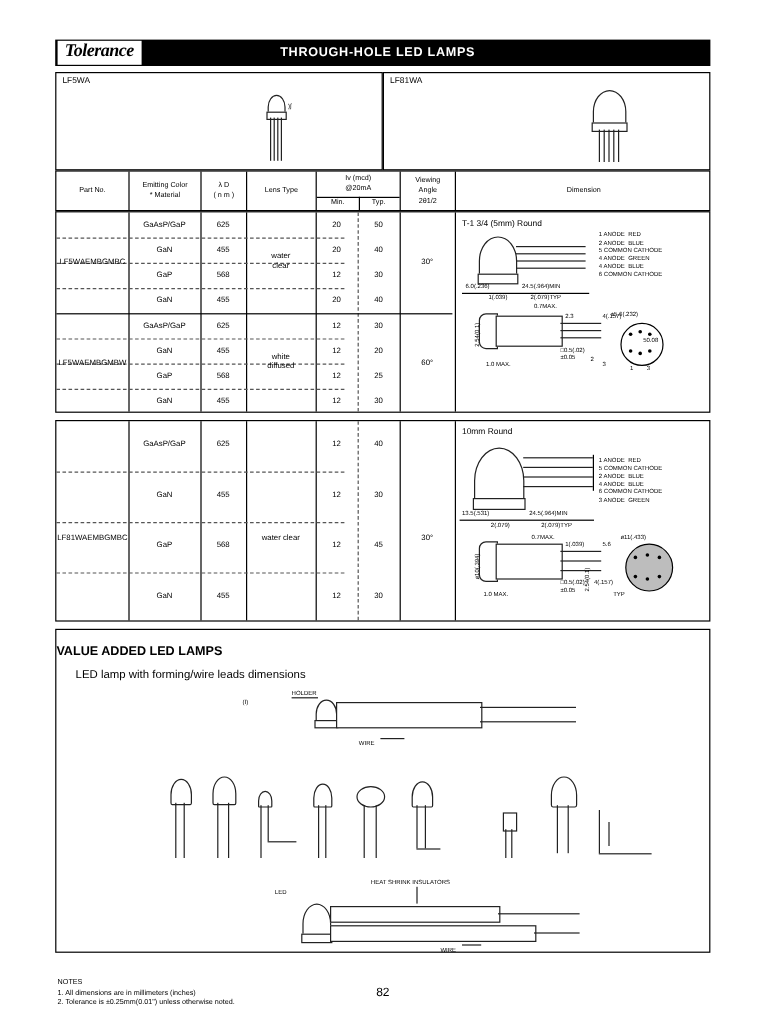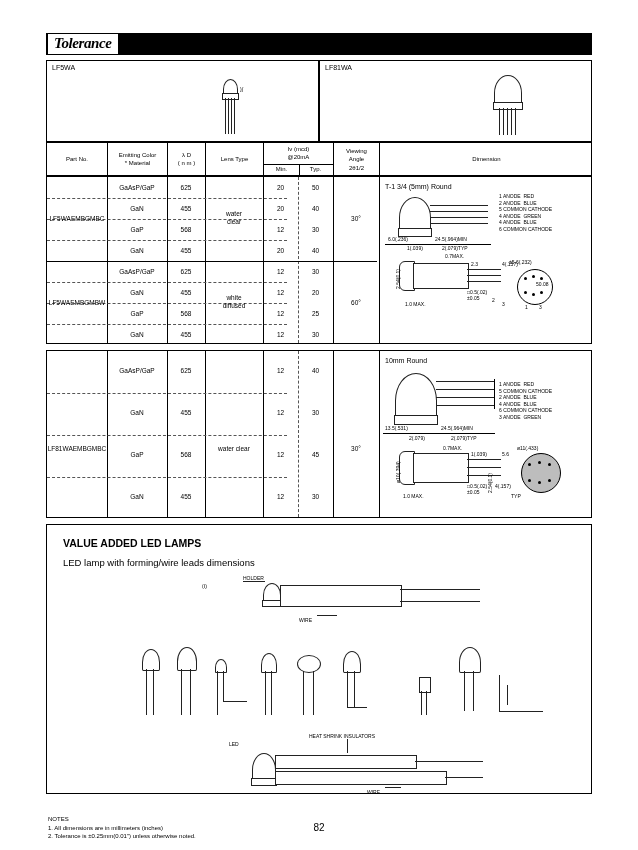--- a/index.html
+++ b/index.html
@@ -74,20 +74,21 @@
   .dotpin{position:absolute;border-radius:50%;background:#000;}
   .rot{position:absolute;transform-origin:left top;font-size:5px;white-space:nowrap;}
 </style>
 </head>
 <body>
 
 <div class="page">
 
   <div class="hdr">
     <div class="logo">Tolerance</div>
+    <div class="hdr-title">THROUGH-HOLE LED LAMPS</div>
   </div>
 
   <div class="box partbox-l">
     <div class="partlabel">LF5WA</div>
 
     <div class="led-dome" style="left:176px;top:18px;width:13px;height:15px;"></div>
     <div class="led-body" style="left:175px;top:32px;width:15px;height:5px;"></div>
     <div class="lead" style="left:178px;top:37px;width:1px;height:36px;"></div>
     <div class="lead" style="left:181px;top:37px;width:1px;height:36px;"></div>
     <div class="lead" style="left:184px;top:37px;width:1px;height:36px;"></div>
@@ -336,21 +337,21 @@
     <div class="circ" style="left:474px;top:102px;width:38px;height:38px;background:#bdbdbd;"></div>
     <div class="dotpin" style="left:481px;top:112px;width:3px;height:3px;"></div>
     <div class="dotpin" style="left:491px;top:110px;width:3px;height:3px;"></div>
     <div class="dotpin" style="left:501px;top:112px;width:3px;height:3px;"></div>
     <div class="dotpin" style="left:481px;top:128px;width:3px;height:3px;"></div>
     <div class="dotpin" style="left:491px;top:130px;width:3px;height:3px;"></div>
     <div class="dotpin" style="left:501px;top:128px;width:3px;height:3px;"></div>
   </div>
 
   <div class="box valuebox">
-    <div class="sec-title" style="left:16px;top:12px;">VALUE ADDED LED LAMPS</div>
+    <div class="sec-title" style="left:0;top:12px;">VALUE ADDED LED LAMPS</div>
     <div class="sec-sub" style="left:16px;top:32px;">LED lamp with forming/wire leads dimensions</div>
 
     <div class="tiny" style="position:absolute;left:196px;top:50px;">HOLDER</div>
     <div class="lead" style="left:196px;top:56px;width:22px;height:1px;"></div>
     <div class="led-dome" style="left:216px;top:58px;width:16px;height:18px;"></div>
     <div class="led-body" style="left:215px;top:75px;width:18px;height:5px;"></div>
     <div class="led-body" style="left:233px;top:60px;width:120px;height:20px;"></div>
     <div class="lead" style="left:353px;top:64px;width:80px;height:1px;"></div>
     <div class="lead" style="left:353px;top:76px;width:80px;height:1px;"></div>
     <div class="tiny" style="position:absolute;left:252px;top:92px;">WIRE</div>

